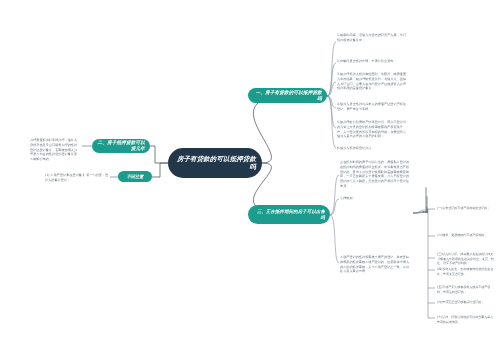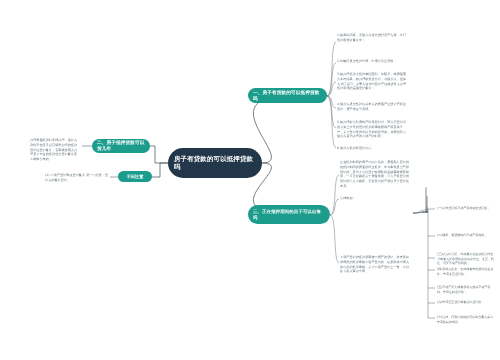--- a/index.html
+++ b/index.html
@@ -27,24 +27,25 @@
     height: 360px;
     pointer-events: none;
   }
   
   .node {
     position: absolute;
     box-sizing: border-box;
     display: flex;
     align-items: center;
     justify-content: center;
-    text-align: left;
+    text-align: right;
     line-height: 1.25;
     color: #ffffff;
     border-radius: 999px;
+    font-style: italic;
   }
   .node-root {
     background: #22384a;
     font-size: 6.4px;
     font-weight: bold;
     padding: 3px 6px;
     letter-spacing: 0.2px;
   }
   .node-branch {
     background: #1b9c8c;

